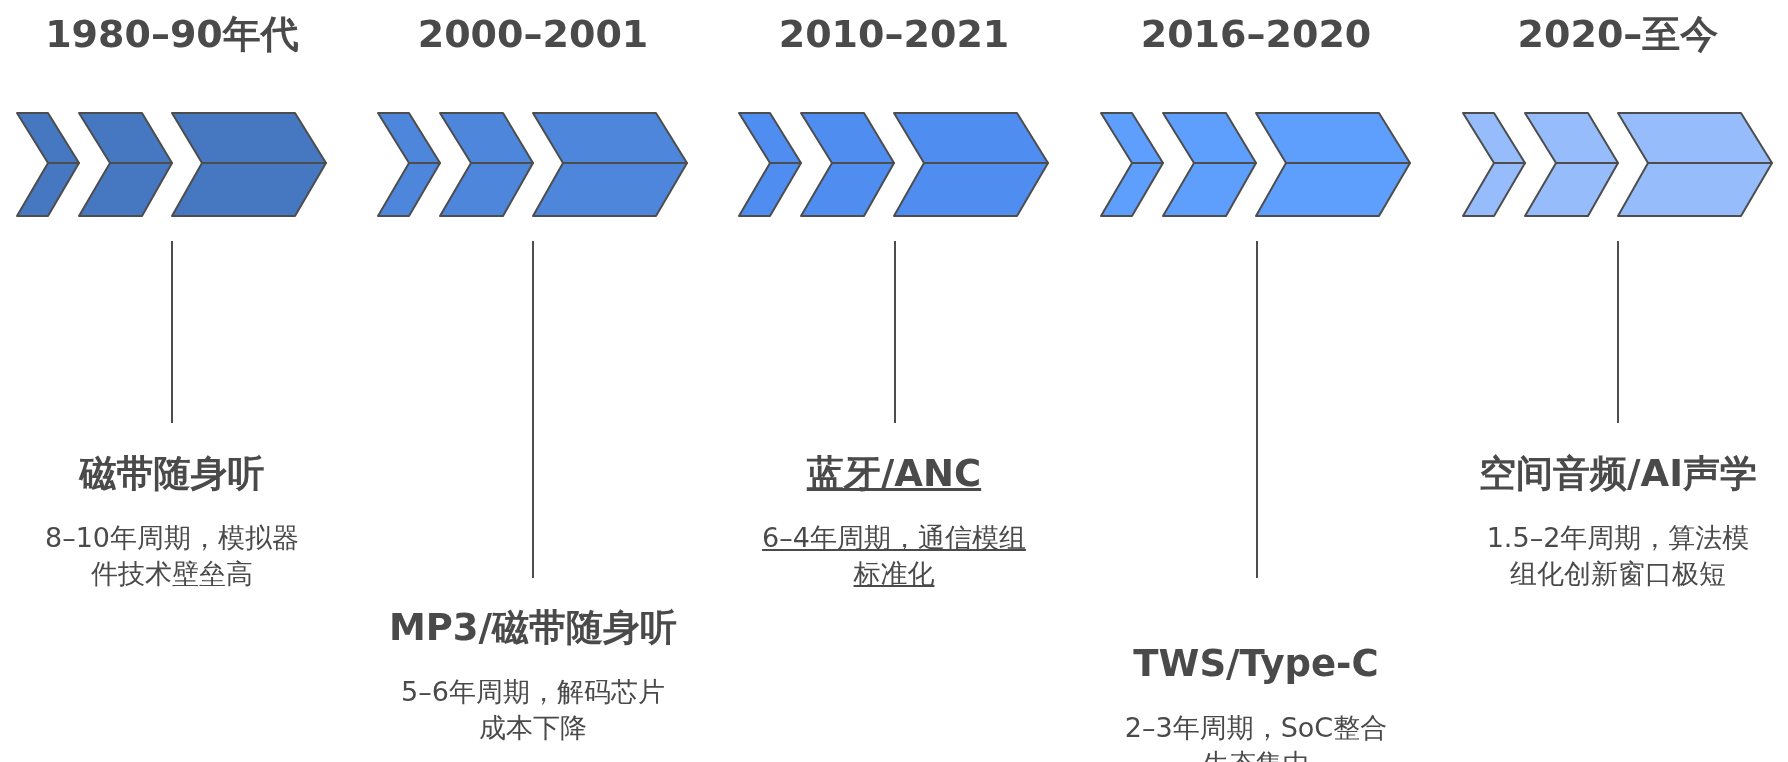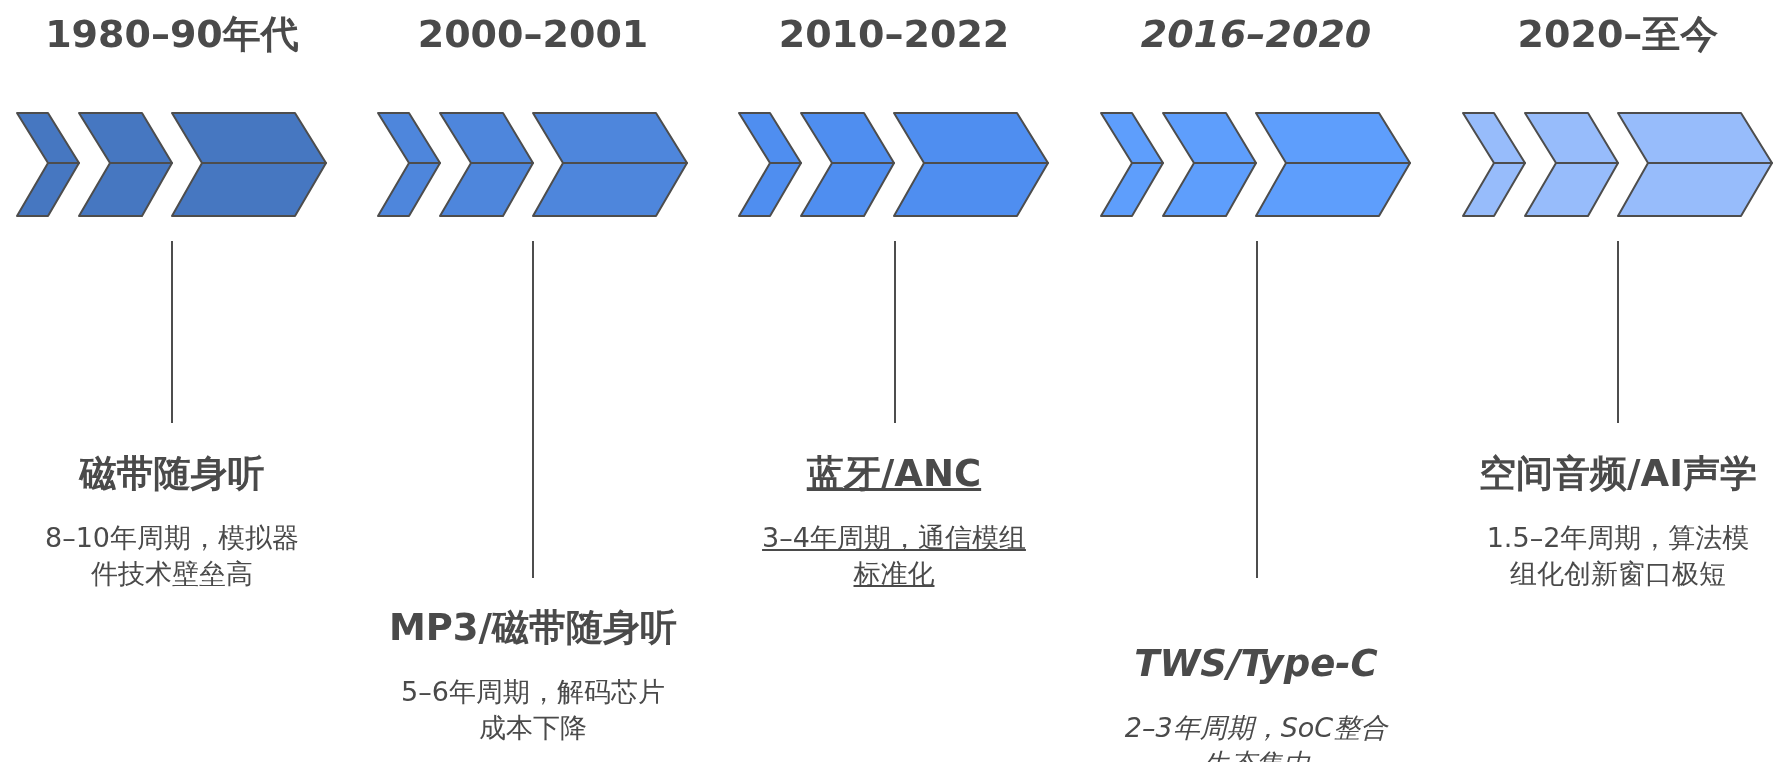--- a/index.html
+++ b/index.html
@@ -49,37 +49,37 @@
           <polygon points="210,53 334,53 303,106 180,106" fill="#4e86dc" stroke="#4d4d4d" stroke-width="2" stroke-linejoin="round"></polygon>
         </svg></div>
     <div class="connector" style="left:179px; top:241px; height:337px;"></div>
     <div class="info" style="top:604px;">
       <div class="info-title">MP3/磁带随身听</div>
       <div class="info-desc">5–6年周期，解码芯片成本下降</div>
     </div>
   </div>
 
   <div class="era" style="left:714px;">
-    <div class="era-header">2010–2022</div>
+    <div class="era-header">2010–2021</div>
     <div class="chevrons"><svg width="360" height="110">
           <polygon points="25,3 56,3 87,53 56,53" fill="#4f8ef0" stroke="#4d4d4d" stroke-width="2" stroke-linejoin="round"></polygon>
           <polygon points="56,53 87,53 56,106 25,106" fill="#4f8ef0" stroke="#4d4d4d" stroke-width="2" stroke-linejoin="round"></polygon>
           <polygon points="87,3 150,3 180,53 118,53" fill="#4f8ef0" stroke="#4d4d4d" stroke-width="2" stroke-linejoin="round"></polygon>
           <polygon points="118,53 180,53 150,106 87,106" fill="#4f8ef0" stroke="#4d4d4d" stroke-width="2" stroke-linejoin="round"></polygon>
           <polygon points="180,3 303,3 334,53 210,53" fill="#4f8ef0" stroke="#4d4d4d" stroke-width="2" stroke-linejoin="round"></polygon>
           <polygon points="210,53 334,53 303,106 180,106" fill="#4f8ef0" stroke="#4d4d4d" stroke-width="2" stroke-linejoin="round"></polygon>
         </svg></div>
     <div class="connector" style="left:180px; top:241px; height:182px;"></div>
     <div class="info" style="top:450px;text-decoration:underline;">
       <div class="info-title">蓝牙/ANC</div>
-      <div class="info-desc">3–4年周期，通信模组标准化</div>
+      <div class="info-desc">6–4年周期，通信模组标准化</div>
     </div>
   </div>
 
-  <div class="era" style="left:1076px;font-style:italic;">
+  <div class="era" style="left:1076px;">
     <div class="era-header">2016–2020</div>
     <div class="chevrons"><svg width="360" height="110">
           <polygon points="25,3 56,3 87,53 56,53" fill="#5e9efc" stroke="#4d4d4d" stroke-width="2" stroke-linejoin="round"></polygon>
           <polygon points="56,53 87,53 56,106 25,106" fill="#5e9efc" stroke="#4d4d4d" stroke-width="2" stroke-linejoin="round"></polygon>
           <polygon points="87,3 150,3 180,53 118,53" fill="#5e9efc" stroke="#4d4d4d" stroke-width="2" stroke-linejoin="round"></polygon>
           <polygon points="118,53 180,53 150,106 87,106" fill="#5e9efc" stroke="#4d4d4d" stroke-width="2" stroke-linejoin="round"></polygon>
           <polygon points="180,3 303,3 334,53 210,53" fill="#5e9efc" stroke="#4d4d4d" stroke-width="2" stroke-linejoin="round"></polygon>
           <polygon points="210,53 334,53 303,106 180,106" fill="#5e9efc" stroke="#4d4d4d" stroke-width="2" stroke-linejoin="round"></polygon>
         </svg></div>
     <div class="connector" style="left:180px; top:241px; height:337px;"></div>

